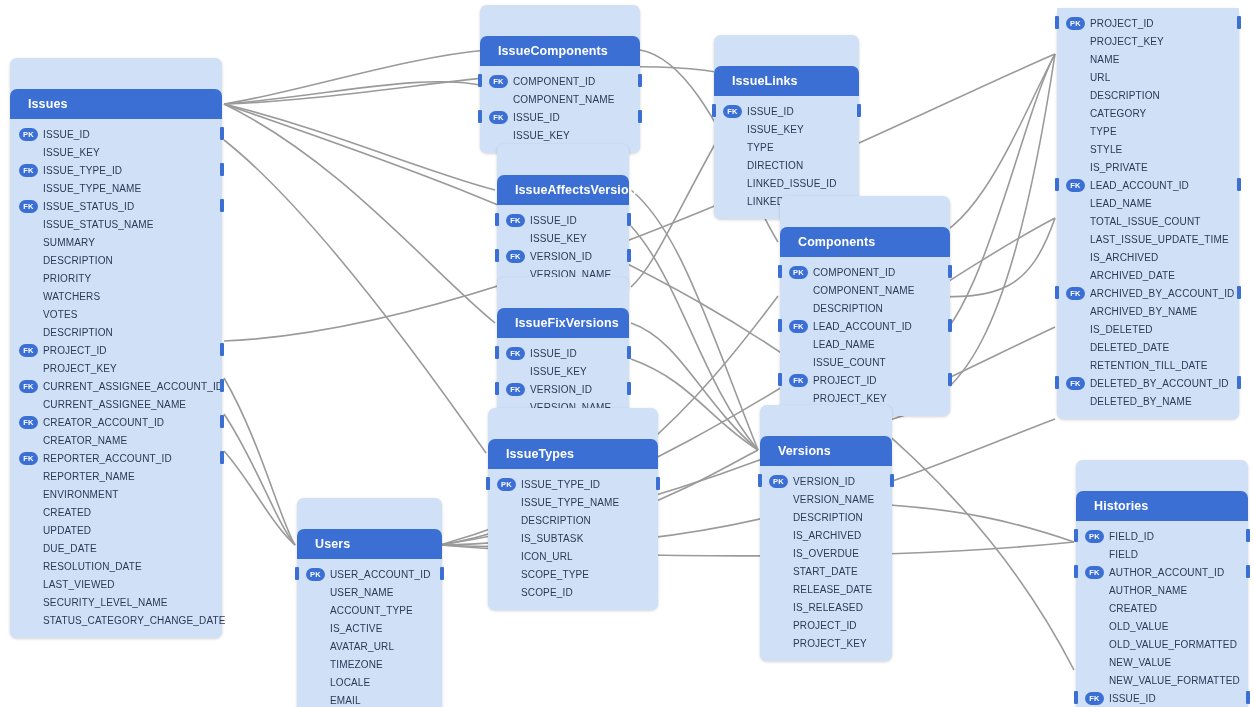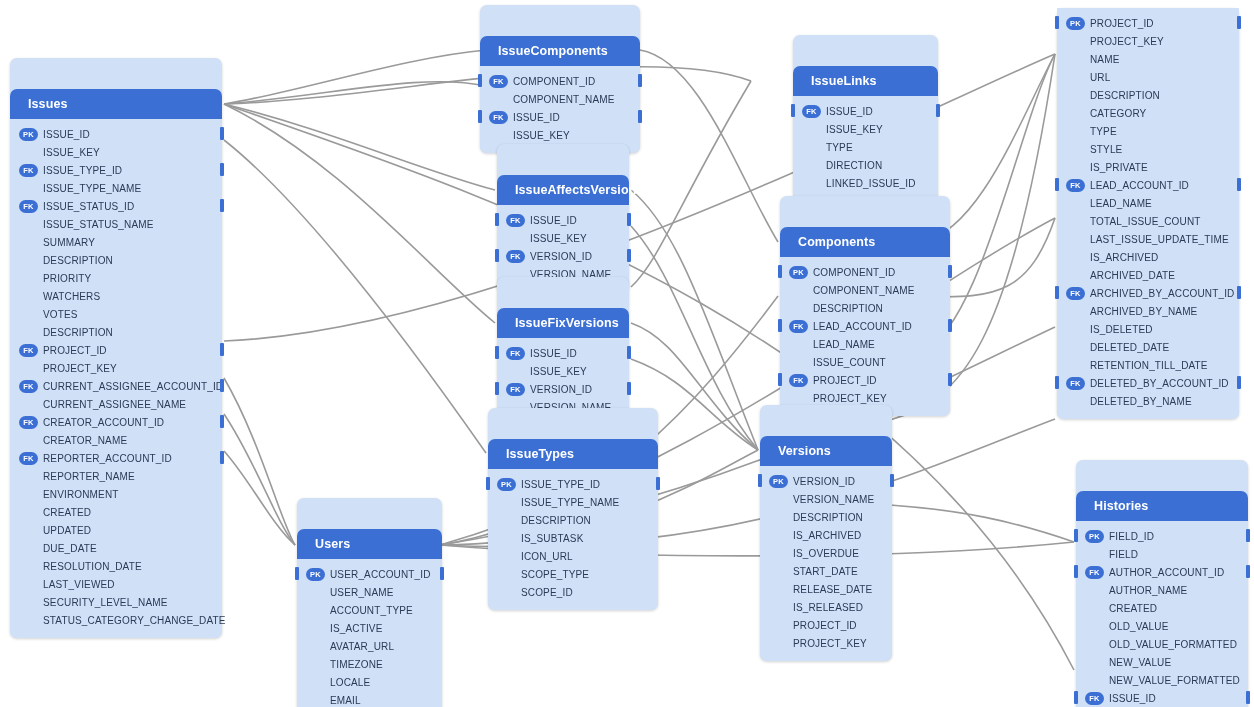--- a/index.html
+++ b/index.html
@@ -259,21 +259,21 @@
             <span class="fname">ISSUE_ID</span>
             <span class="port right"></span>
             <span class="port left"></span>
           </div>
           <div class="field">
             <span class="badge-spacer"></span>
             <span class="fname">ISSUE_KEY</span>
           </div>
         </div>
       </div>
-      <div class="entity" style="left: 793px; top: 35px; width: 145px;">
+      <div class="entity" style="left: 714px; top: 35px; width: 145px;">
         <div class="entity-header">IssueLinks</div>
         <div class="entity-body">
           <div class="field">
             <span class="badge">FK</span>
             <span class="fname">ISSUE_ID</span>
             <span class="port right"></span>
             <span class="port left"></span>
           </div>
           <div class="field">
             <span class="badge-spacer"></span>

